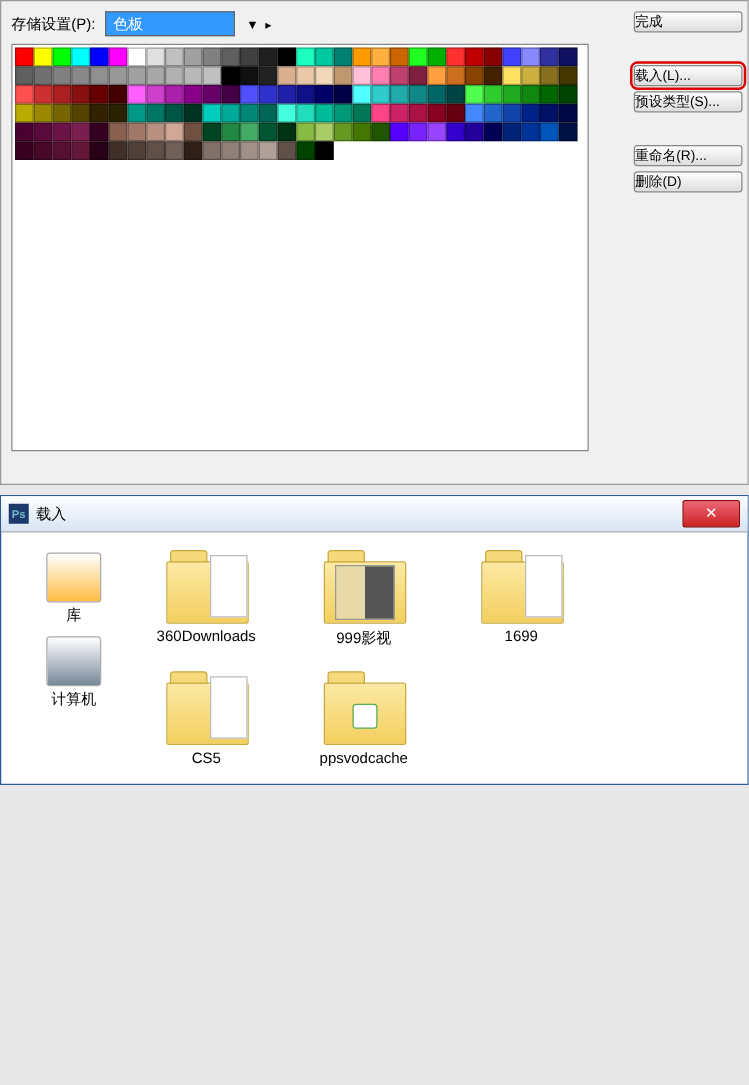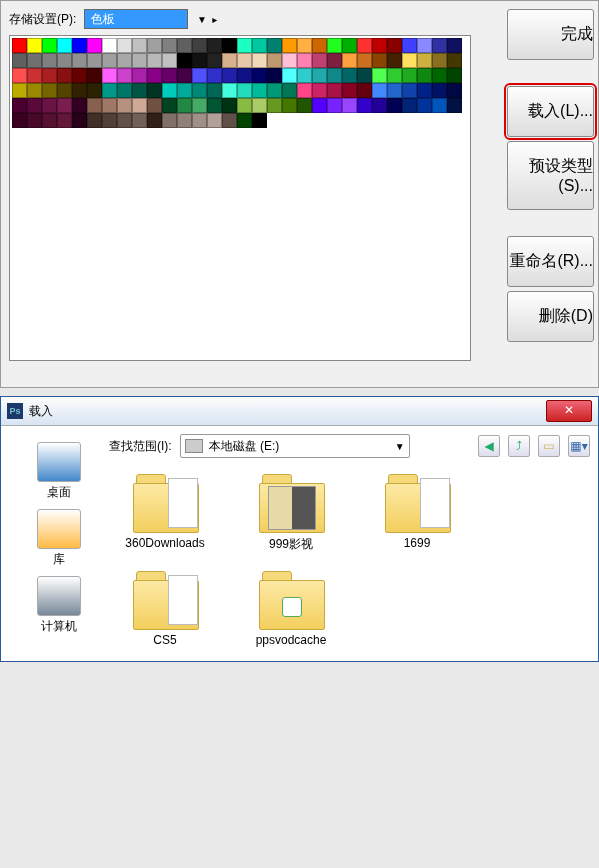--- a/index.html
+++ b/index.html
@@ -4,21 +4,21 @@
 <style>
 body{margin:0;font-family:"Microsoft YaHei",SimSun,Arial,sans-serif;font-size:12px;background:#e8e8e8;width:599px}
 .panel1{background:#f0f0f0;border:1px solid #999;padding:8px;position:relative;height:370px}
 .label{display:inline-block;vertical-align:middle}
 .sel{display:inline-block;background:#3399ff;color:#fff;padding:1px 6px;width:90px;border:1px solid #666;margin-left:4px;height:16px}
 .tri{display:inline-block;margin-left:6px;font-size:10px}
 .swatchbox{margin-top:6px;border:1px solid #888;background:#fff;width:456px;height:320px;padding:2px;position:relative}
 .swatches{display:flex;flex-wrap:wrap;width:450px}
 .sw{width:15px;height:15px;border:0.5px solid rgba(0,0,0,.3);box-sizing:border-box}
 .btncol{position:absolute;right:0;top:4px;width:95px}
-.btn{display:block;width:85px;margin:4px auto;background:linear-gradient(#fefefe,#ddd);border:1px solid #888;border-radius:3px;text-align:right;padding:14px 0;font-size:16px}
+.btn{display:block;width:85px;margin:4px auto;background:linear-gradient(#fefefe,#ddd);border:1px solid #888;border-radius:3px;text-align:left;padding:0 0;font-size:11px}
 .btn.red{outline:2px solid #d00;outline-offset:1px}
 .gap{height:18px}
 
 .dialog{margin-top:8px;border:1px solid #2a5a9a;background:#fff;width:597px}
 .titlebar{height:28px;background:linear-gradient(#fdfdfd,#d8e4f2);display:flex;align-items:center;position:relative;border-bottom:1px solid #aaa}
 .psicon{width:16px;height:16px;background:#1b3a6b;margin:0 6px;display:flex;align-items:center;justify-content:center;color:#7bc;font-size:9px;font-weight:bold}
 .closex{position:absolute;right:6px;top:3px;width:44px;height:20px;background:linear-gradient(#e67,#c22);color:#fff;text-align:center;border-radius:2px;line-height:18px;border:1px solid #800}
 .body{display:flex;padding:8px}
 .sidebar{width:100px;text-align:center}
 .sitem{margin:8px 0}
@@ -233,47 +233,29 @@
 
 <div class="dialog">
   <div class="titlebar">
     <div class="psicon">Ps</div>
     <span>载入</span>
     <div class="closex">✕</div>
   </div>
   <div class="body">
     <div class="sidebar" id="sidebar">
         <div class="sitem">
-          <div class="ic" style="background: linear-gradient(rgb(255, 255, 255), rgb(68, 136, 204));"></div>
-          <div>桌面</div>
-        </div>
-        <div class="sitem">
           <div class="ic" style="background: linear-gradient(rgb(255, 255, 255), rgb(255, 187, 68));"></div>
           <div>库</div>
         </div>
         <div class="sitem">
           <div class="ic" style="background: linear-gradient(rgb(255, 255, 255), rgb(119, 136, 153));"></div>
           <div>计算机</div>
         </div>
       </div>
     <div class="main">
-      <div class="toolbar">
-        <span>查找范围(I):</span>
-        <div class="combo">
-          <span class="disk"></span>
-          <span>本地磁盘 (E:)</span>
-          <span class="ar">▼</span>
-        </div>
-        <div class="tbicons">
-          <div class="tbi" style="color:#2a6">◀</div>
-          <div class="tbi" style="color:#2a6">⤴</div>
-          <div class="tbi" style="color:#ca4">▭</div>
-          <div class="tbi" style="color:#36a">▦▾</div>
-        </div>
-      </div>
       <div class="files" id="files">
           <div class="file">
             <div class="folder">
               <div class="ftab"></div>
               <div class="fbody"></div>
               <div class="paper"></div>
             </div>
             <div>360Downloads</div>
           </div>
           <div class="file">

